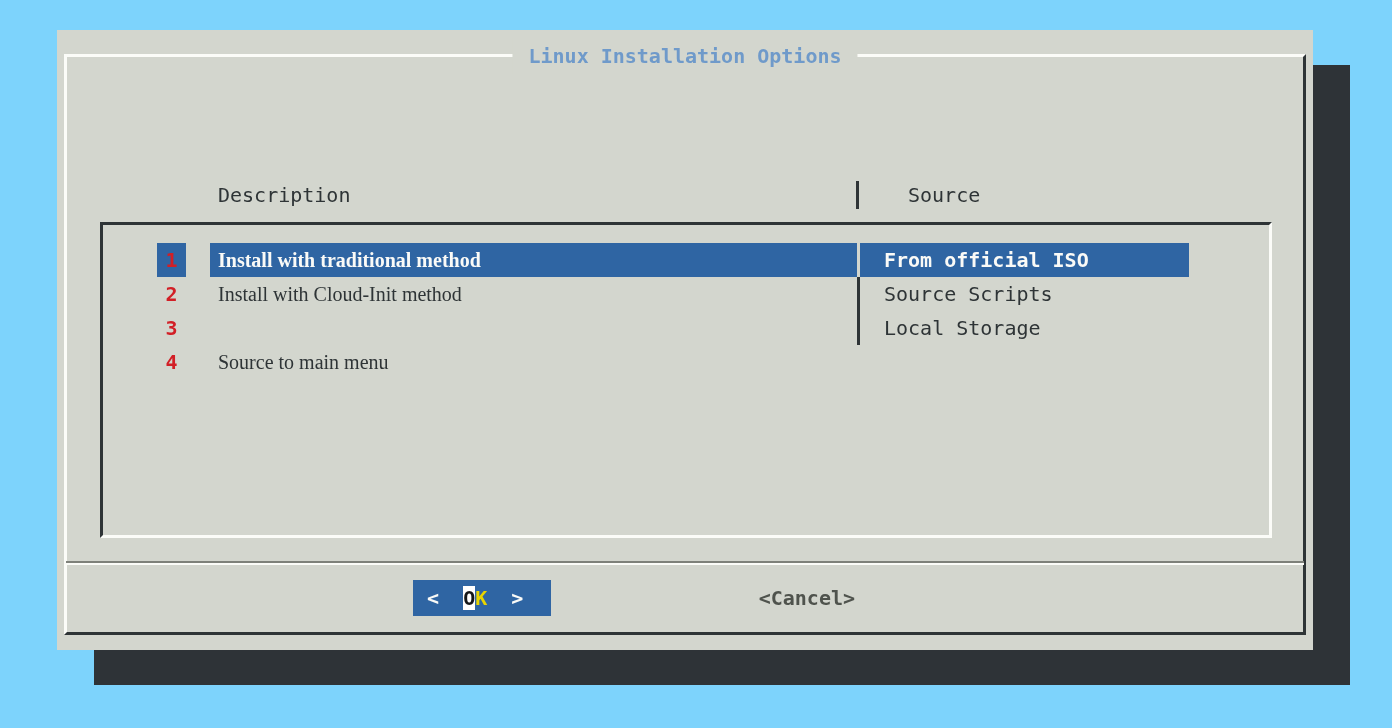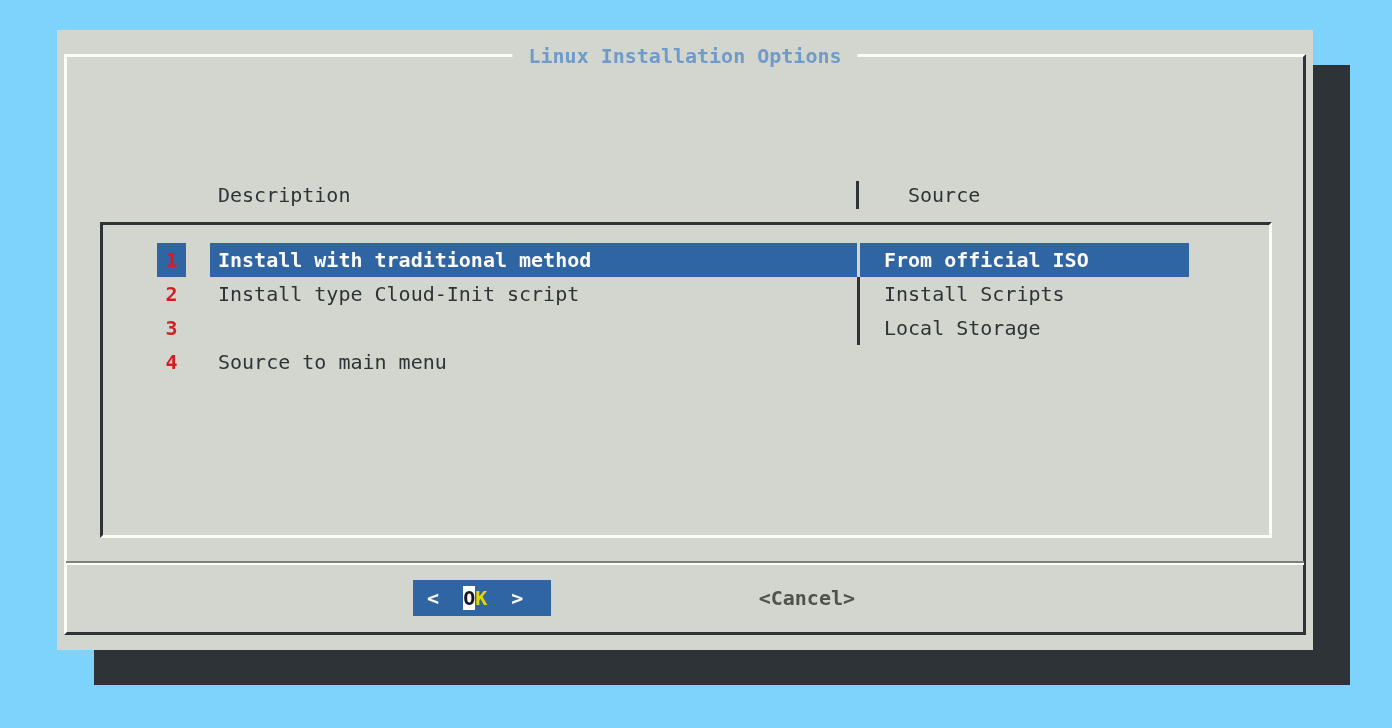--- a/index.html
+++ b/index.html
@@ -87,21 +87,21 @@
   .row { position: relative; height: 34px; line-height: 34px; }
   .tag {
     position: absolute;
     left: 54px;
     width: 29px;
     text-align: center;
     color: #D21F26;
     font-weight: bold;
   }
   .bar { position: absolute; left: 107px; width: 979px; height: 34px; }
-  .desc   { position: absolute; left: 8px;   white-space: pre; }
+  .desc   { position: absolute; left: 8px;   white-space: pre; font-family: Liberation Serif, serif; }
   .sepcol { position: absolute; left: 647px; top: 0; bottom: 0; width: 3px; background: #2E3436; }
   .src    { position: absolute; left: 674px; white-space: pre; }
 
   .row.selected .tag { background: #2F65A3; }
   .row.selected .bar { background: #2F65A3; color: #FAFAF7; font-weight: bold; }
   .row.selected .sepcol { background: #D3D6CE; }
 
   
   .btn-separator {
     position: absolute;
@@ -175,23 +175,23 @@
           <div class="bar">
             <span class="desc">Install with traditional method</span>
             <span class="sepcol"></span>
             <span class="src">From official ISO</span>
           </div>
         </div>
 
         <div class="row">
           <span class="tag">2</span>
           <div class="bar">
-            <span class="desc">Install type Cloud-Init script</span>
+            <span class="desc">Install with Cloud-Init method</span>
             <span class="sepcol"></span>
-            <span class="src">Install Scripts</span>
+            <span class="src">Source Scripts</span>
           </div>
         </div>
 
         <div class="row">
           <span class="tag">3</span>
           <div class="bar">
             <span class="sepcol"></span>
             <span class="src">Local Storage</span>
           </div>
         </div>

